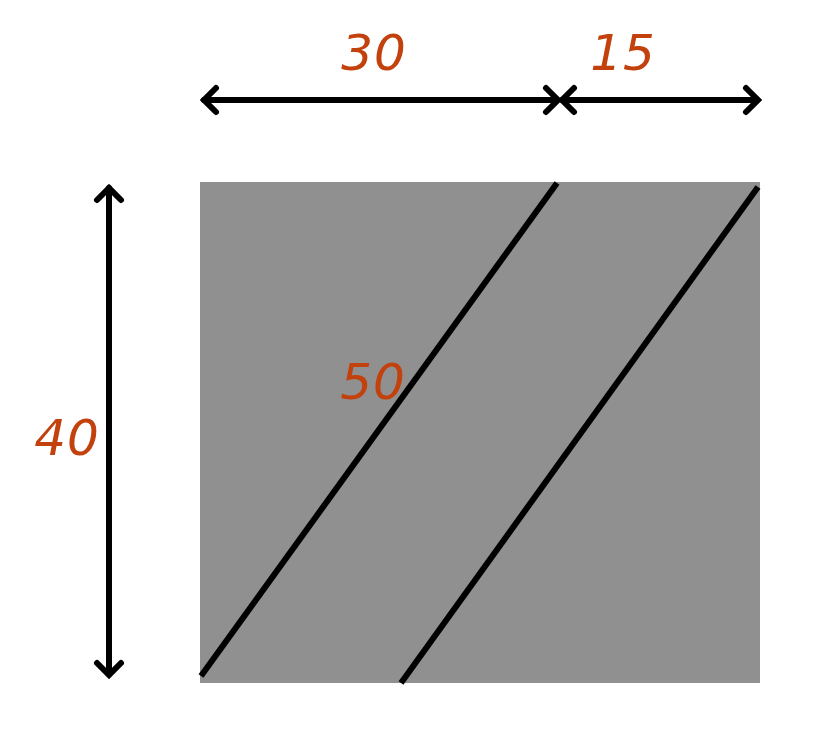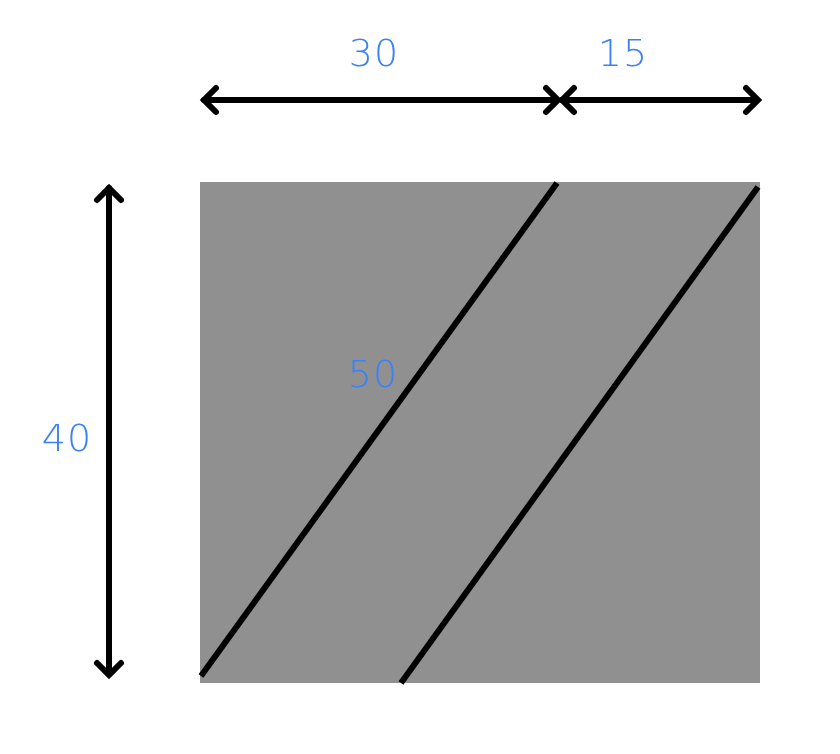--- a/index.html
+++ b/index.html
@@ -1,18 +1,18 @@
 <!DOCTYPE html>
 <html><head>
 <meta charset="utf-8">
 <style>
   html, body { margin:0; padding:0; background:#ffffff; }
   body { width:840px; height:754px; position:relative; overflow:hidden; font-family:"DejaVu Sans", sans-serif; }
   svg { position:absolute; left:0; top:0; }
-  .lbl { position:absolute; font-size:38px; font-weight:300; color:#3b82f6; line-height:1; transform:translate(-50%,-50%); white-space:nowrap; letter-spacing:1px; }
+  .lbl { position:absolute; font-size:50px; font-weight:300; color:#c2410c; line-height:1; transform:translate(-50%,-50%); white-space:nowrap; letter-spacing:1px;font-style:italic; }
 </style>
 </head>
 <body>
 
 <svg width="840" height="754" viewBox="0 0 840 754">
   <rect x="200" y="182" width="560" height="501" fill="#909090"></rect>
 
   <line x1="201" y1="676" x2="557" y2="183" stroke="#000" stroke-width="6"></line>
   <line x1="401" y1="683" x2="758" y2="187" stroke="#000" stroke-width="6"></line>
 
@@ -31,13 +31,13 @@
   <g stroke="#000" stroke-width="6" stroke-linecap="round" fill="none">
     <line x1="109" y1="188" x2="109" y2="674"></line>
     <polyline points="97,200 109,188 121,200"></polyline>
     <polyline points="97,663 109,675 121,663"></polyline>
   </g>
 </svg>
 
 <div class="lbl" style="left:374px;top:53px;">30</div>
 <div class="lbl" style="left:623px;top:53px;">15</div>
 <div class="lbl" style="left:67px;top:438px;">40</div>
-<div class="lbl" style="left:373px;top:374px;">50</div>
+<div class="lbl" style="left:373px;top:382px;">50</div>
 
 </body></html>

